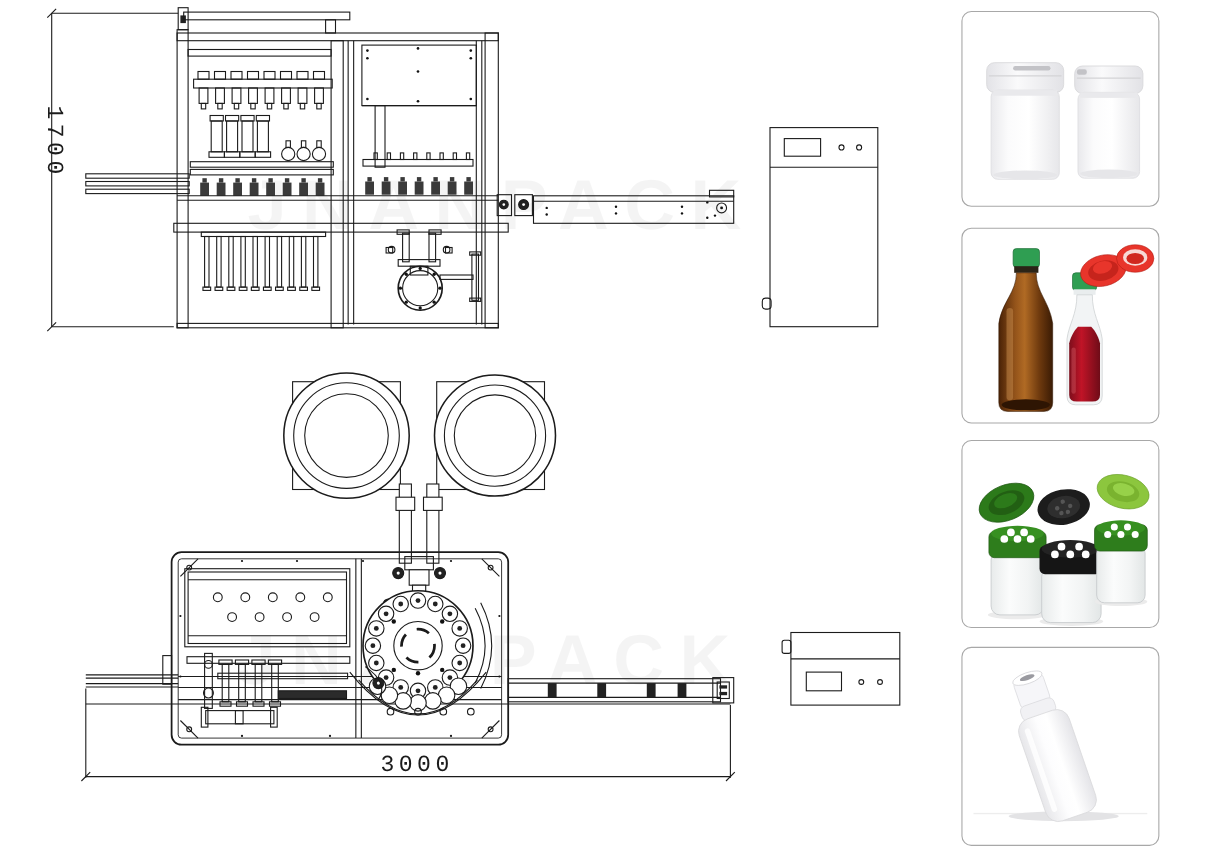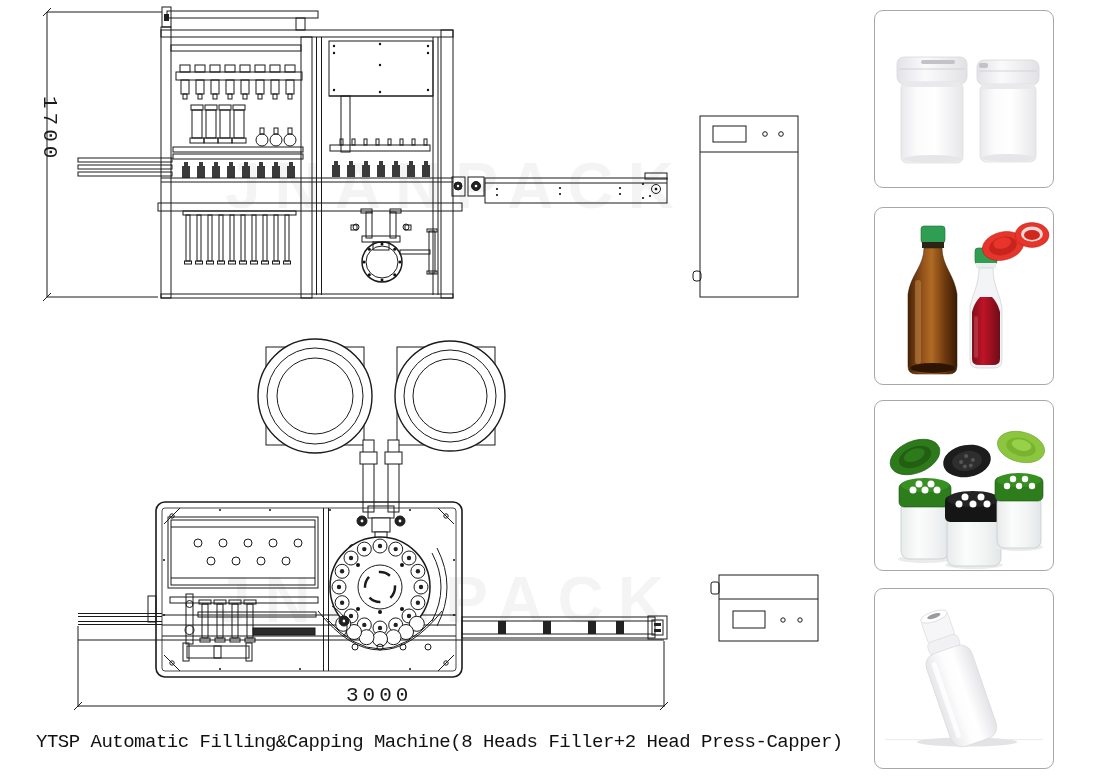--- a/index.html
+++ b/index.html
@@ -572,15 +572,14 @@
       <rect x="70" y="22" width="28" height="27" rx="5" fill="#f6f6f9" stroke="#dcdcdf" stroke-width="0.7"></rect>
       <ellipse cx="84" cy="23" rx="14" ry="5" fill="#ffffff" stroke="#d5d5d8" stroke-width="0.7"></ellipse>
       <ellipse cx="84" cy="22.5" rx="7" ry="2.2" fill="#9a9aa0"></ellipse>
       <rect x="68" y="46" width="32" height="14" rx="5" fill="#f1f1f4" stroke="#dcdcdf" stroke-width="0.7"></rect>
       <rect x="60" y="58" width="48" height="98" rx="12" fill="url(#botG)" stroke="#d9d9dc" stroke-width="0.7"></rect>
       <rect x="66" y="66" width="5" height="80" rx="2.5" fill="#ffffff" opacity="0.8"></rect>
     </g>
   </svg>
 </div>
 
-<div id="caption">YTSP Automatic Filling&amp;Capping Machine(8 Heads Filler+2 Head Press-Capper)</div>
 
 </div>
 
 </body></html>

